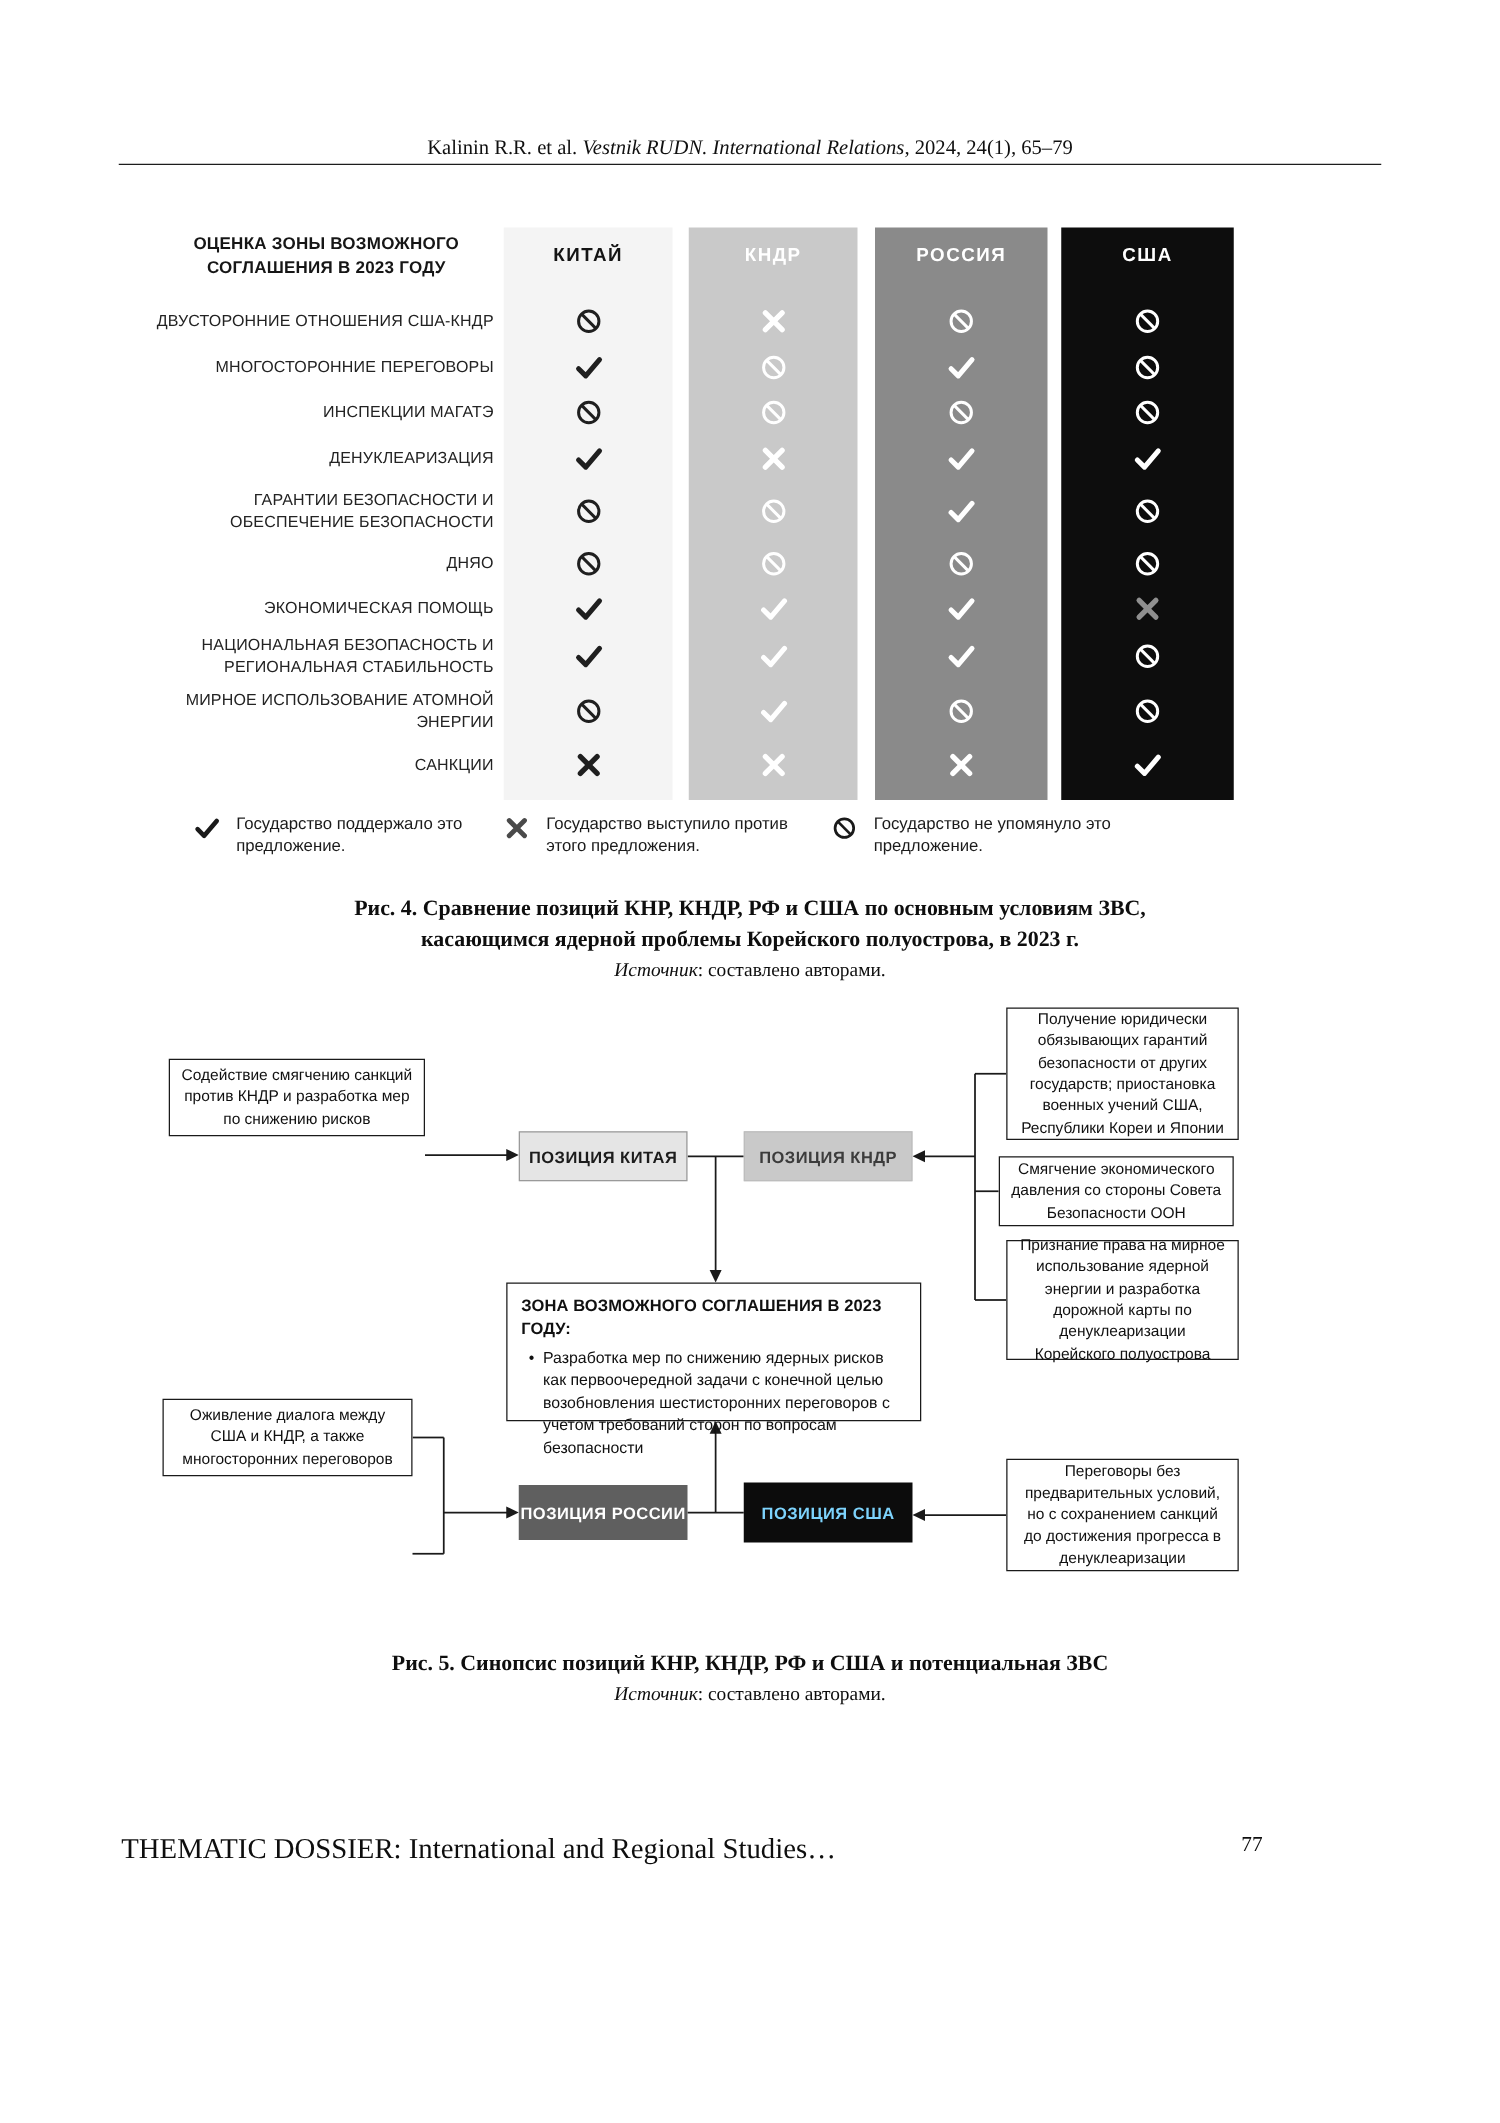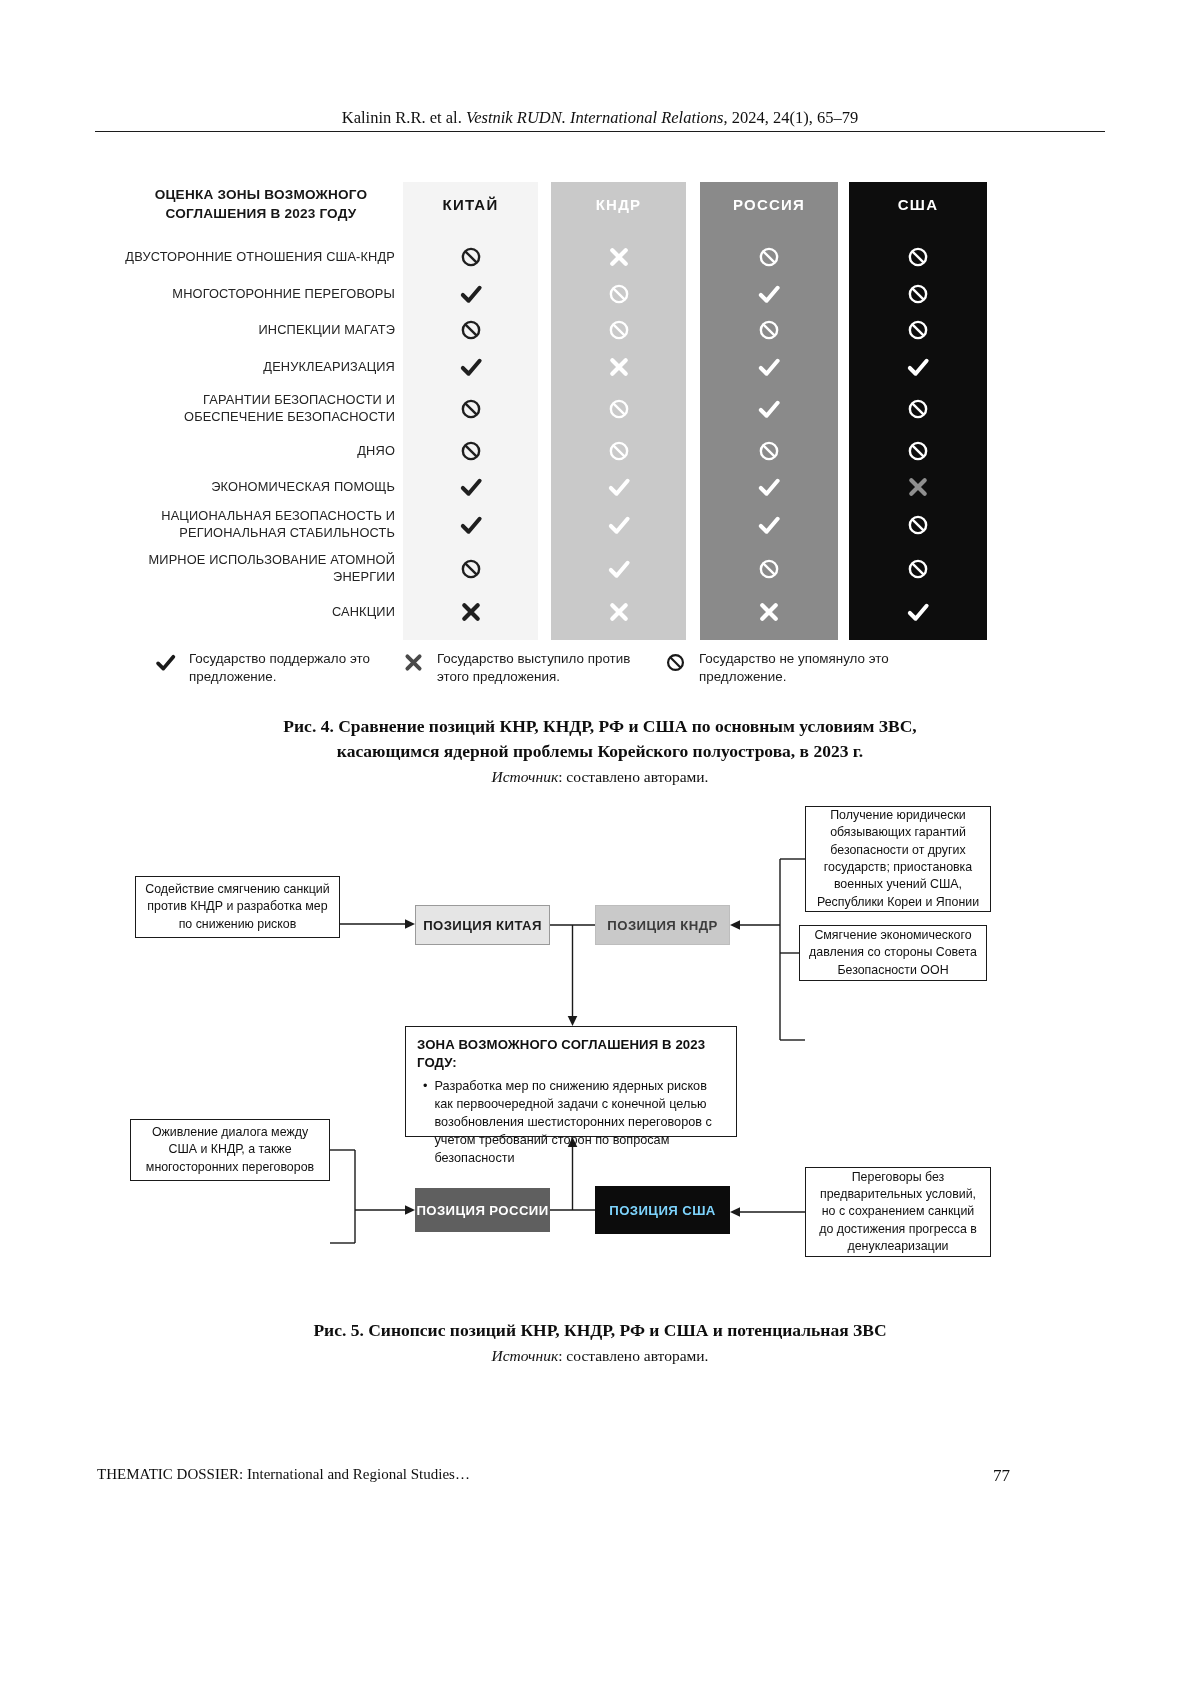--- a/index.html
+++ b/index.html
@@ -57,41 +57,41 @@
   .connectors { position:absolute; left:0; top:0; }
   .dbox {
     position:absolute; border:1.2px solid #1a1a1a; background:#ffffff;
     display:flex; align-items:center; justify-content:center; text-align:center;
     font-size:12.4px; line-height:1.4; color:#101010; padding:5px 8px;
   }
   .pos {
     position:absolute; display:flex; align-items:center; justify-content:center;
     font-size:13.2px; font-weight:700; letter-spacing:0.4px;
   }
-  #b-china-support { left:135px; top:876px; width:205px; height:62px; }
+  #b-china-support { left:135px; top:847px; width:205px; height:62px; }
   #b-pos-china  { left:415px; top:905px; width:135px; height:40px; border:1px solid #9a9a9a; }
   #b-pos-kndr   { left:595px; top:905px; width:135px; height:40px; border:1px solid #bdbdbd; }
   #b-pos-russia { left:415px; top:1188px; width:135px; height:44px; border:none; }
   #b-pos-usa    { left:595px; top:1186px; width:135px; height:48px; border:none; }
   #b-kndr-r1 { left:805px; top:806px;  width:186px; height:106px; }
   #b-kndr-r2 { left:799px; top:925px;  width:188px; height:56px; }
   #b-kndr-r3 { left:805px; top:992px;  width:186px; height:96px; }
   #b-usa-r   { left:805px; top:1167px; width:186px; height:90px; }
   #b-russia-l1 { left:130px; top:1119px; width:200px; height:62px; }
   #b-russia-l2 { left:130px; top:1194px; width:200px; height:98px; }
   #b-zvs {
     left:405px; top:1026px; width:332px; height:111px;
     display:block; text-align:left; padding:9px 11px;
   }
   .zvs-title { font-weight:700; font-size:13.2px; margin-bottom:4px; letter-spacing:0.1px; }
   .zvs-bullet { display:flex; gap:7px; font-size:12.7px; line-height:1.42; padding-left:6px; }
   
   .footer-left {
     position:absolute; top:1466px; left:97px;
-    font-family:"Liberation Serif", serif; font-size:15px; color:#0e0e0e;
+    font-family:"Liberation Serif", serif; font-size:23px; color:#0e0e0e;
   }
   .footer-page {
     position:absolute; top:1466px; right:190px;
     font-family:"Liberation Serif", serif; font-size:17px; color:#0e0e0e;
   }
 </style>
 </head>
 <body>
 
 <div class="page">
@@ -346,20 +346,21 @@
         <polygon points="572.5,1137 567.7,1147 577.3,1147"></polygon>
         <polygon points="730,1212 740,1207.2 740,1216.8"></polygon>
       </g>
     </svg>
 
     <div class="dbox" id="b-china-support">Содействие смягчению санкций против КНДР и разработка мер по снижению рисков</div>
     <div class="pos" id="b-pos-china" style="background: #e5e5e5; color: rgb(28, 28, 28);">ПОЗИЦИЯ КИТАЯ</div>
     <div class="pos" id="b-pos-kndr" style="background: rgb(201, 201, 201); color: rgb(60, 60, 60);">ПОЗИЦИЯ КНДР</div>
     <div class="dbox" id="b-kndr-r1">Получение юридически обязывающих гарантий безопасности от других государств; приостановка военных учений США, Республики Кореи и Японии</div>
     <div class="dbox" id="b-kndr-r2">Смягчение экономического давления со стороны Совета Безопасности ООН</div>
+    <div class="dbox" id="b-kndr-r3">Признание права на мирное использование ядерной энергии и разработка дорожной карты по денуклеаризации Корейского полуострова</div>
 
     <div class="dbox" id="b-zvs">
       <div class="zvs-title">ЗОНА ВОЗМОЖНОГО СОГЛАШЕНИЯ В 2023 ГОДУ:</div>
       <div class="zvs-bullet">
         <span>•</span>
         <span>Разработка мер по снижению ядерных рисков как первоочередной задачи с конечной целью возобновления шестисторонних переговоров с учетом требований сторон по вопросам безопасности</span>
       </div>
     </div>
 
     <div class="dbox" id="b-russia-l1">Оживление диалога между США и КНДР, а также многосторонних переговоров</div>

